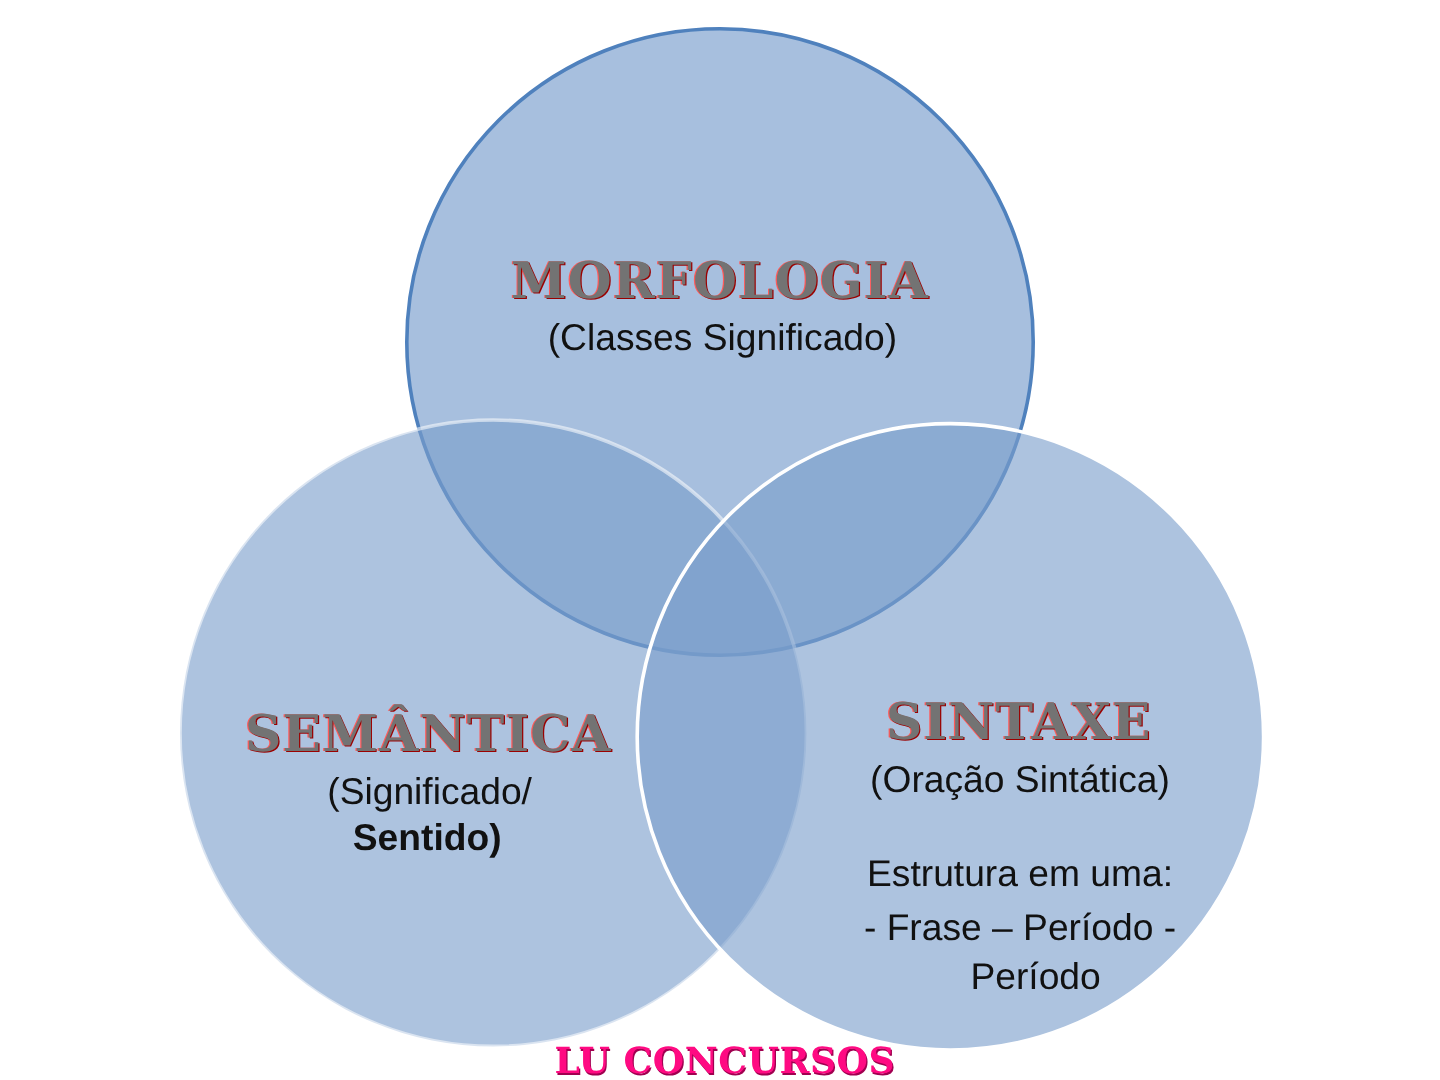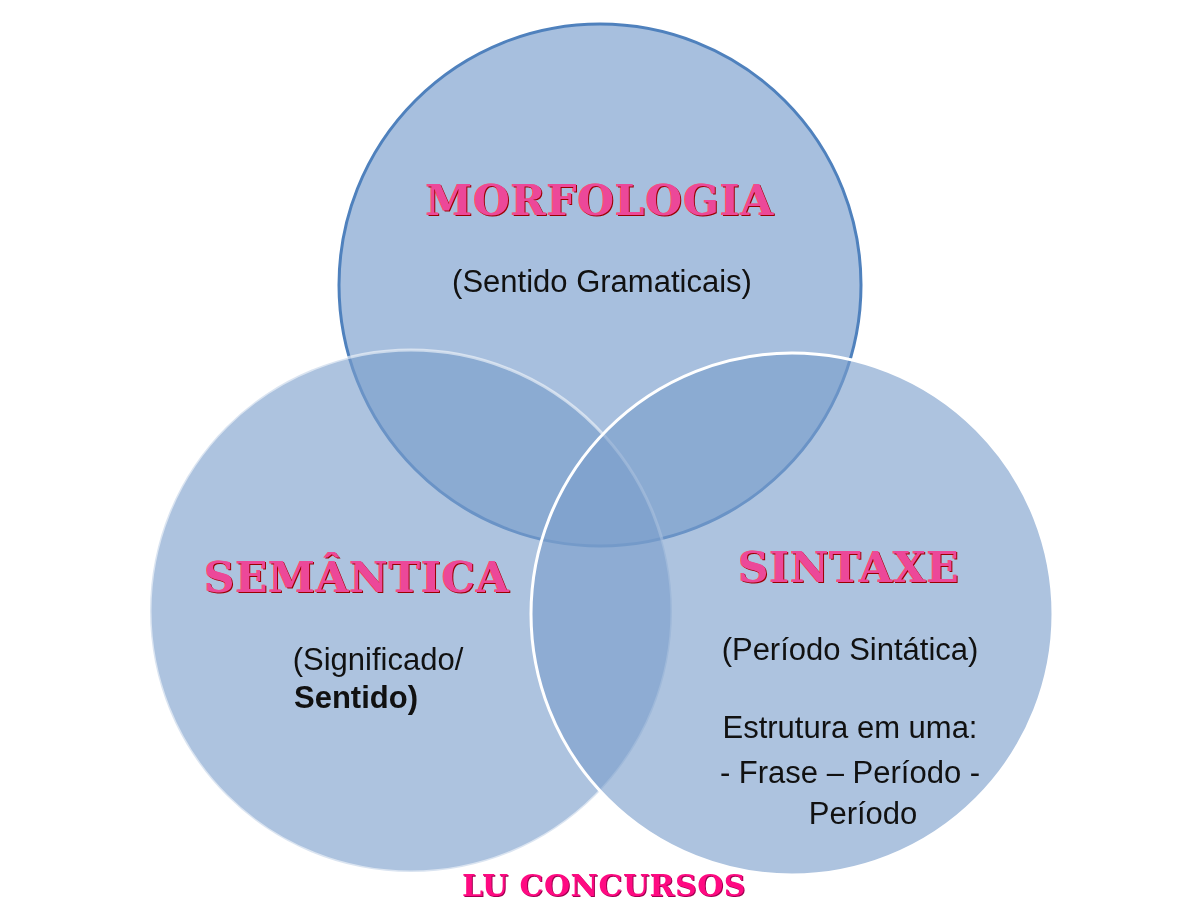--- a/index.html
+++ b/index.html
@@ -7,24 +7,25 @@
   svg.venn { position: absolute; left: 0; top: 0; width: 1200px; height: 900px; }
   .label {
     position: absolute;
     transform: translate(-50%, -50%);
     white-space: nowrap;
     text-align: center;
   }
   .title {
     font-family: "DejaVu Serif", "Liberation Serif", serif;
     font-weight: bold;
-    color: #ec4899;
+    color: #737373;
     font-size: 42px;
     letter-spacing: 1px;
     text-shadow: 1px 1px 0 #9b0000, -1px 0 0 #ff5a5a;
+    margin-top: 34px;
   }
   .body-text {
     font-family: "Liberation Sans", "DejaVu Sans", sans-serif;
     color: #111111;
     font-size: 31px;
   }
   .brand {
     font-family: "DejaVu Serif", "Liberation Serif", serif;
     font-weight: bold;
     color: #FF0A82;
@@ -45,25 +46,25 @@
   <circle cx="792" cy="614" r="261" fill="#7A9ECB" fill-opacity="0.62" stroke="#FFFFFF" stroke-width="3"></circle>
 
   <defs>
     <clipPath id="clip-left-only">
       <circle cx="411" cy="611" r="261"></circle>
     </clipPath>
   </defs>
 </svg>
 
 <div class="label title" style="left:600px; top:200px;">MORFOLOGIA</div>
-<div class="label body-text" style="left:602px; top:282px;">(Sentido Gramaticais)</div>
+<div class="label body-text" style="left:602px; top:282px;">(Classes Significado)</div>
 
 <div class="label title" style="left:357px; top:577px;">SEMÂNTICA</div>
-<div class="label body-text" style="left:358px; top:660px;margin-left:20px;">(Significado/</div>
+<div class="label body-text" style="left:358px; top:660px;">(Significado/</div>
 <div class="label body-text" style="left:356px; top:698px;font-weight:bold;">Sentido)</div>
 
 <div class="label title" style="left:849px; top:567px;">SINTAXE</div>
-<div class="label body-text" style="left:850px; top:650px;">(Período Sintática)</div>
+<div class="label body-text" style="left:850px; top:650px;">(Oração Sintática)</div>
 <div class="label body-text" style="left:850px; top:728px;">Estrutura em uma:</div>
 <div class="label body-text" style="left:850px; top:773px;">- Frase – Período -</div>
 <div class="label body-text" style="left:851px; top:814px;margin-left:12px;">Período</div>
 
 <div class="label brand" style="left:604px; top:885px;">LU CONCURSOS</div>
 
 </body></html>

